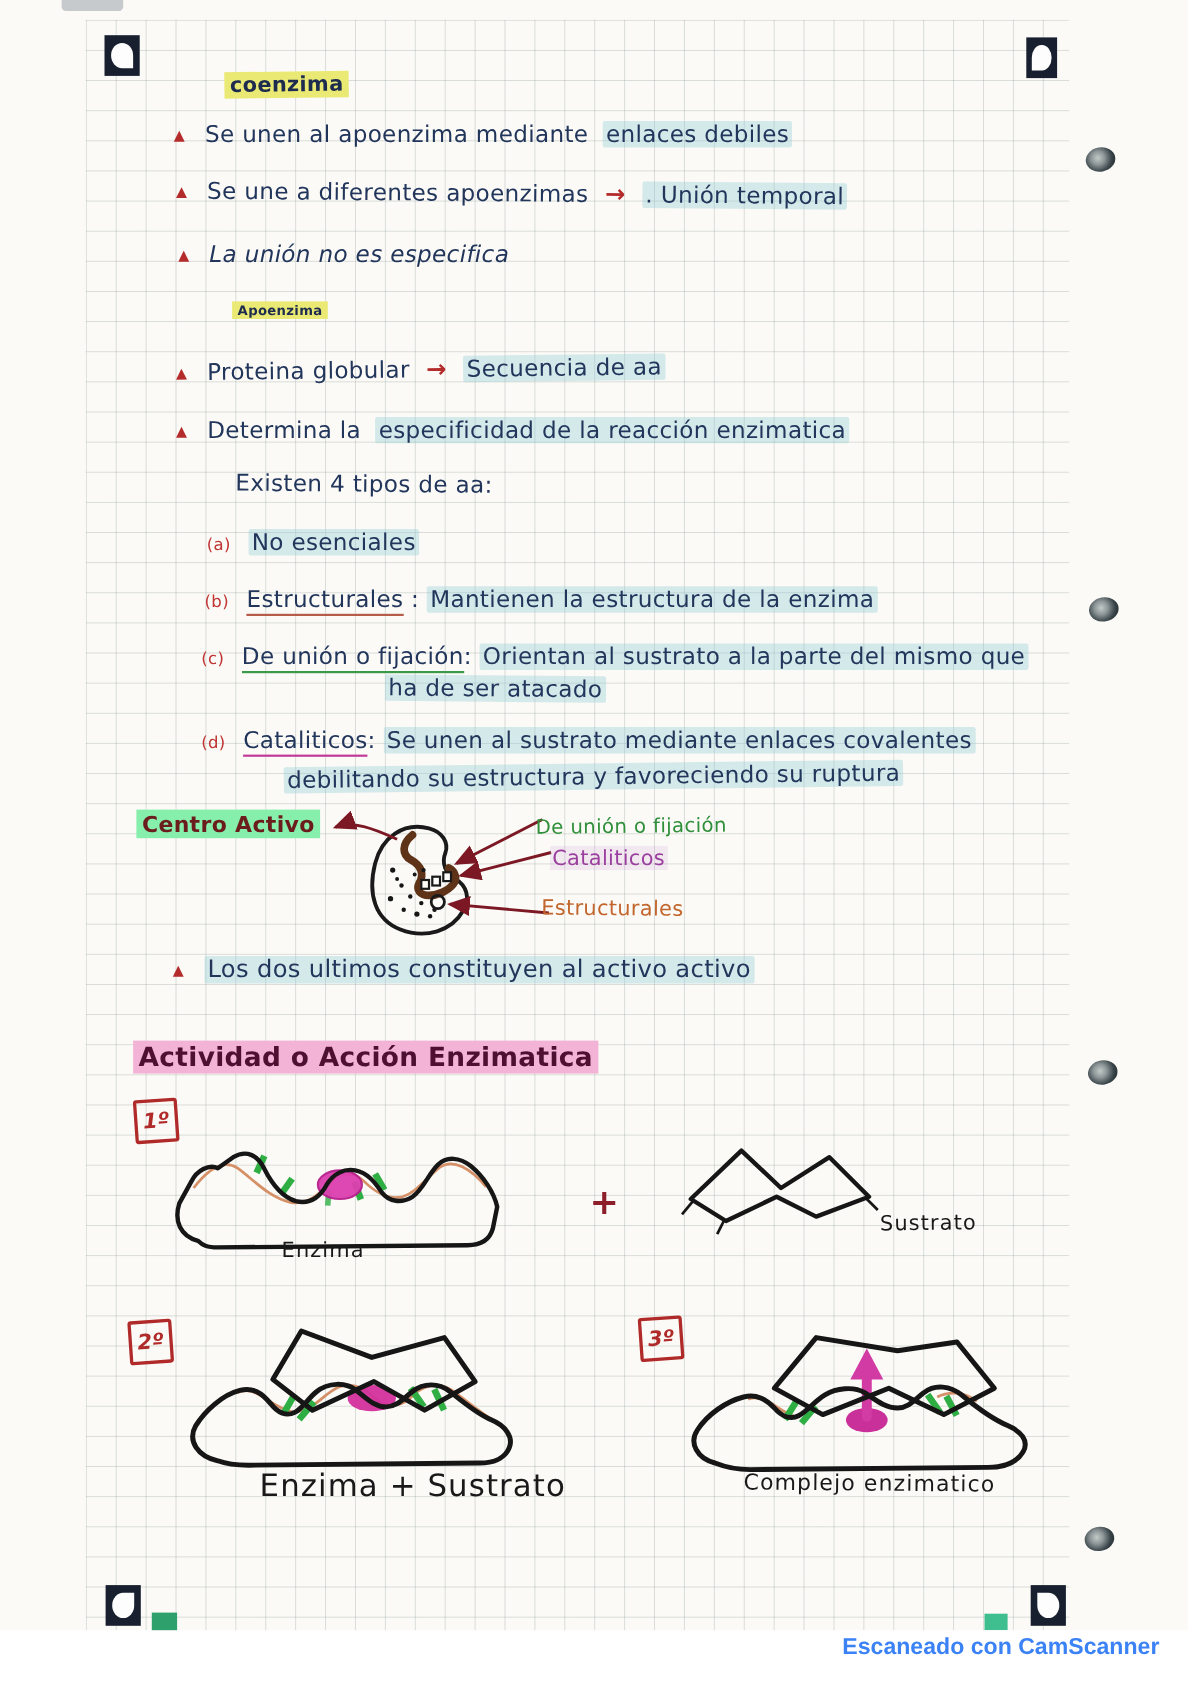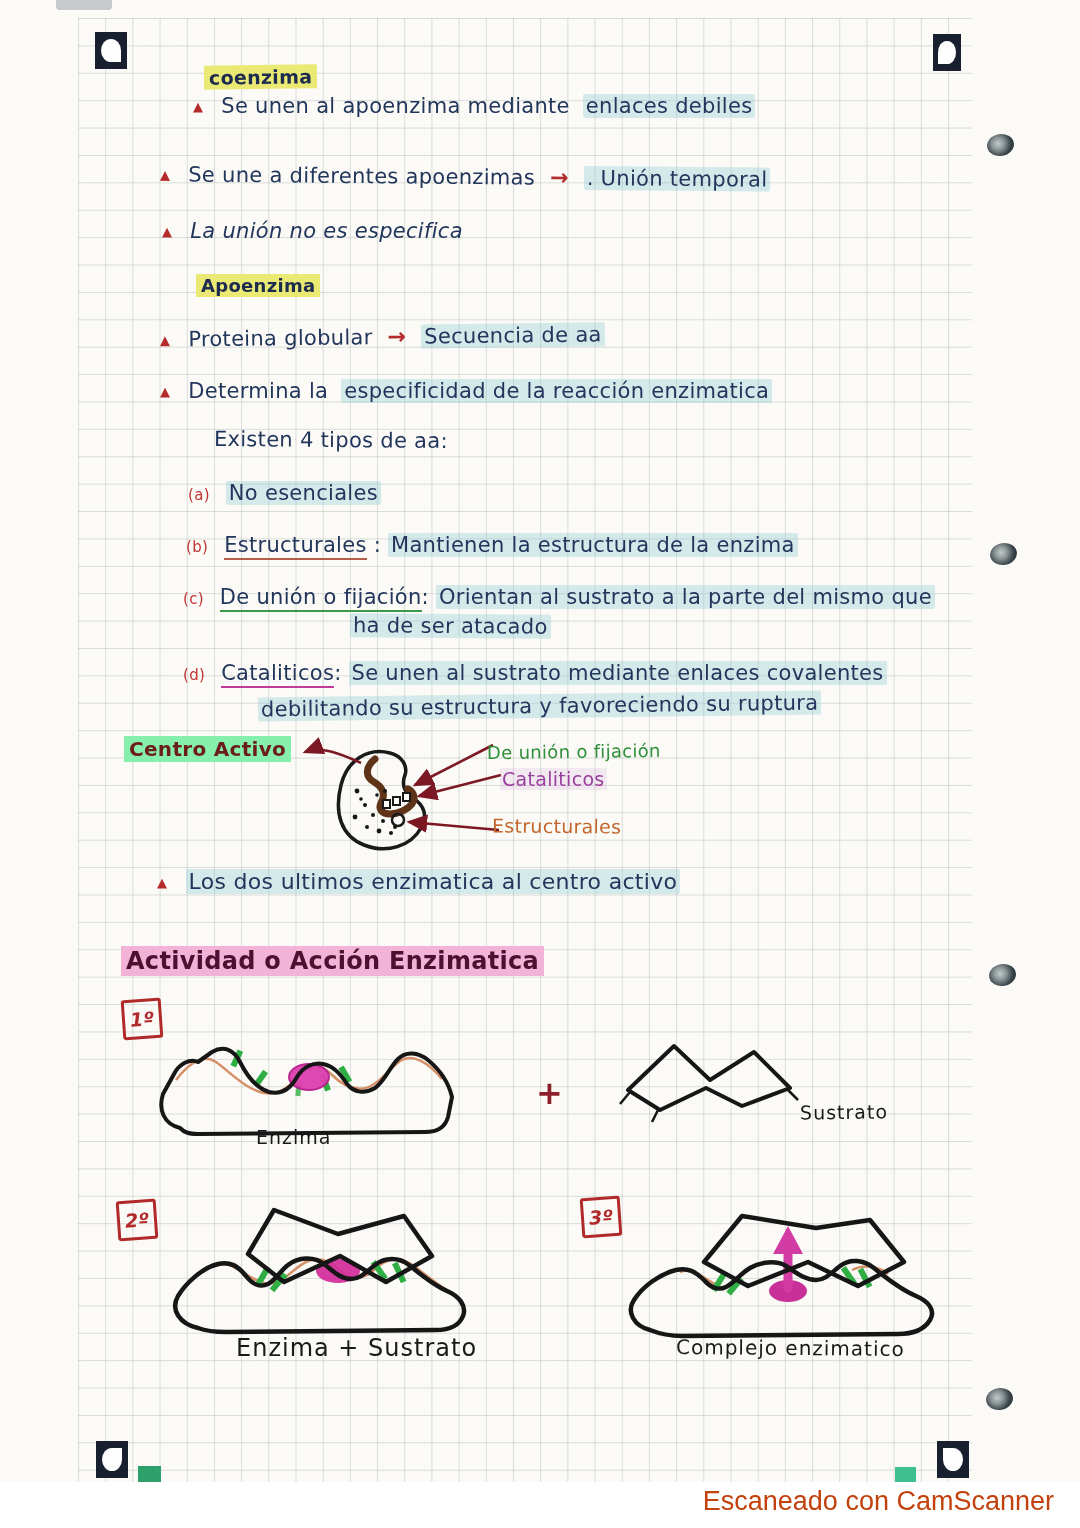--- a/index.html
+++ b/index.html
@@ -53,21 +53,21 @@
   .cmark.br::after{border-radius:0 50% 50% 50%;}
 
   .gsq{position:absolute;background:#2ea06b;}
   .punch{
     position:absolute;width:27px;height:22px;border-radius:50%;transform:rotate(-10deg);
     background:radial-gradient(circle at 42% 42%, #c3cbc8 0%, #8d9698 30%, #39454a 62%, #161d21 100%);
   }
   .svgwrap{position:absolute;}
   .footer{
     position:absolute;right:26px;top:1486px;
-    font-family:"Liberation Sans",sans-serif;font-size:27px;color:#c2410c;
+    font-family:"Liberation Sans",sans-serif;font-size:21px;color:#3b82f6;font-weight:bold;
   }
 </style>
 </head>
 <body>
 
 <div class="sheet"></div>
 <div class="grid"></div>
 <div class="smudge"></div>
 
 <div class="cmark tl" style="left:95px;top:32px;"></div>
@@ -79,39 +79,39 @@
 
 <div class="punch" style="left:987px;top:134px;"></div>
 <div class="punch" style="left:990px;top:543px;"></div>
 <div class="punch" style="left:989px;top:964px;"></div>
 <div class="punch" style="left:986px;top:1388px;"></div>
 
 <div class="hw rotA" style="left:204px;top:66px;font-size:19px;">
   <span class="hl-yellow">coenzima</span>
 </div>
 
-<div class="hw" style="left:158px;top:94px;margin-left:35px;">
+<div class="hw" style="left:158px;top:110px;">
   <span class="tri">▲</span>
   <span>Se unen al apoenzima mediante</span>
   <span class="wash" style="margin-left:6px;">enlaces debiles</span>
 </div>
 
 <div class="hw rotB" style="left:160px;top:164px;">
   <span class="tri">▲</span>
   <span>Se une a diferentes apoenzimas</span>
   <span class="arr">→</span>
   <span class="wash">. Unión temporal</span>
 </div>
 
 <div class="hw" style="left:162px;top:219px;font-style:italic;">
   <span class="tri">▲</span>
   <span>La unión no es especifica</span>
 </div>
 
-<div class="hw" style="left:196px;top:275px;font-size:18px;">
+<div class="hw" style="left:211px;top:275px;font-size:12px;">
   <span class="hl-yellow">Apoenzima</span>
 </div>
 
 <div class="hw rotA" style="left:160px;top:324px;">
   <span class="tri">▲</span>
   <span>Proteina globular</span>
   <span class="arr">→</span>
   <span class="wash">Secuencia de aa</span>
 </div>
 
@@ -199,21 +199,21 @@
 </div>
 
 <div class="hw lbl-green rotA" style="left:487px;top:741px;">De unión o fijación</div>
 <div class="hw" style="left:500px;top:767px;">
   <span class="lbl-purple">Cataliticos</span>
 </div>
 <div class="hw lbl-orange rotB" style="left:492px;top:815px;">Estructurales</div>
 
 <div class="hw" style="left:157px;top:869px;font-size:22px;">
   <span class="tri">▲</span>
-  <span class="wash">Los dos ultimos enzimatica al centro activo</span>
+  <span class="wash">Los dos ultimos constituyen al activo activo</span>
 </div>
 
 <div class="hw" style="left:121px;top:947px;font-size:24px;">
   <span class="hl-pink">Actividad o Acción Enzimatica</span>
 </div>
 
 <div class="stepbox" style="left:122px;top:999px;">1º</div>
 
 <div class="svgwrap" style="left:150px;top:1032px;">
   <svg width="365" height="112" viewBox="0 0 365 112">
@@ -255,21 +255,21 @@
       <rect x="100" y="70" width="6" height="21" transform="rotate(30 103 80)"></rect>
       <rect x="116" y="76" width="6" height="21" transform="rotate(40 119 86)"></rect>
       <rect x="216" y="64" width="6" height="21" transform="rotate(-35 219 74)"></rect>
       <rect x="236" y="66" width="6" height="21" transform="rotate(-25 239 76)"></rect>
     </g>
     <ellipse cx="178" cy="75" rx="22" ry="12" fill="#d3309c" opacity=".95"></ellipse>
     <path d="M88,58 L114,14 L178,38 L244,20 L272,60 L226,86 L180,60 L124,86 Z" fill="none" stroke="#161616" stroke-width="4.5" stroke-linejoin="round"></path>
     <path d="M38,132 C20,128 10,114 18,100 C26,87 42,72 58,68 C70,65 78,70 86,80 C92,88 100,92 108,88 C116,84 120,75 128,69 C138,61 154,60 164,68 C172,74 180,83 191,83 C201,83 207,75 215,69 C225,61 239,61 249,69 C259,77 273,89 287,95 C299,100 307,110 303,120 C299,130 288,134 276,134 L66,136 C54,136 46,135 38,132 Z" fill="none" stroke="#161616" stroke-width="4.5" stroke-linejoin="round"></path>
   </svg>
 </div>
-<div class="hw" style="left:236px;top:1334px;font-size:24px;color:#191919;letter-spacing:1px;">Enzima + Sustrato</div>
+<div class="hw" style="left:236px;top:1334px;font-size:28px;color:#191919;letter-spacing:1px;">Enzima + Sustrato</div>
 
 <div class="svgwrap" style="left:620px;top:1196px;">
   <svg width="340" height="155" viewBox="0 0 340 155">
     <path d="M60,76 C76,70 88,88 104,92 M232,74 C244,68 258,70 268,78" fill="none" stroke="#d59067" stroke-width="2.5"></path>
     <g fill="#2fae44">
       <rect x="96" y="76" width="6" height="20" transform="rotate(32 99 86)"></rect>
       <rect x="112" y="80" width="6" height="20" transform="rotate(40 115 90)"></rect>
       <rect x="226" y="70" width="6" height="20" transform="rotate(-35 229 80)"></rect>
       <rect x="242" y="72" width="6" height="20" transform="rotate(-28 245 82)"></rect>
     </g>

